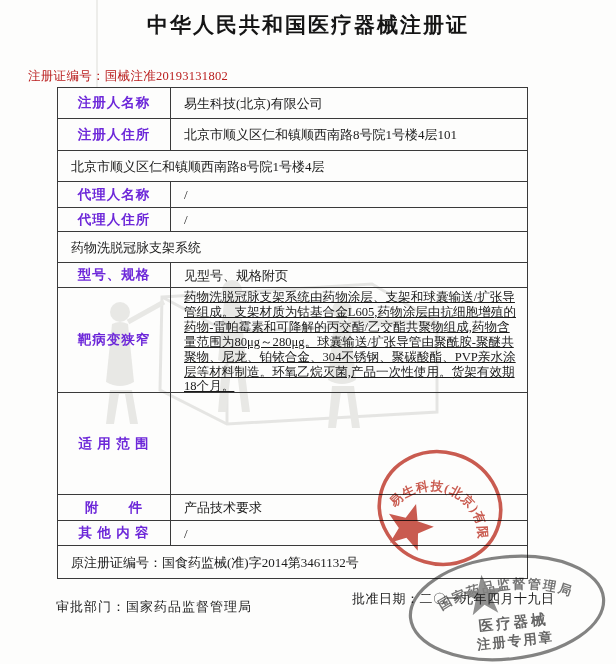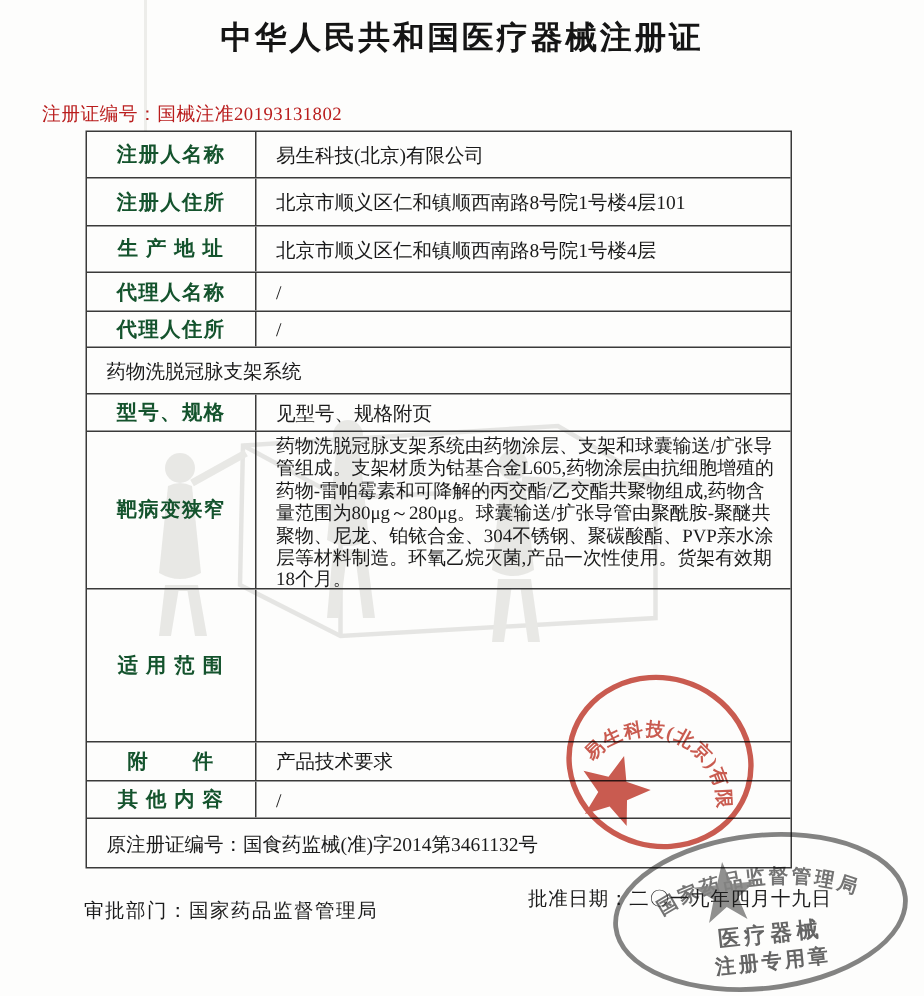--- a/index.html
+++ b/index.html
@@ -23,28 +23,28 @@
   
   .cert-table{
     position:absolute;left:57px;top:87px;width:469px;z-index:2;
     border:1.6px solid #3a3a3a;background:transparent;
   }
   .trow{display:flex;border-top:1.4px solid #3a3a3a;overflow:hidden;}
   .trow:first-child{border-top:none;}
   .tlabel{
     width:112px;min-width:112px;border-right:1.4px solid #3a3a3a;
     display:flex;align-items:center;justify-content:center;
-    font-weight:bold;font-size:13.5px;letter-spacing:1px;color:#14532d;
+    font-weight:bold;font-size:13.5px;letter-spacing:1px;color:#6d28d9;
     text-align:center;
   }
   .tvalue{
     flex:1;padding:2px 6px 2px 13px;font-size:13px;line-height:17px;
     display:flex;align-items:center;color:#1a1a1a;overflow:hidden;
   }
-  .tvalue.para{align-items:flex-start;padding-top:2px;font-size:12.6px;line-height:14.9px;letter-spacing:0;}
+  .tvalue.para{align-items:flex-start;padding-top:2px;font-size:12.6px;line-height:14.9px;letter-spacing:0;text-decoration:underline;}
   .h30{height:30px}.h31{height:31px}.h25{height:25px}.h23{height:23px}
   .h24{height:24px}.h104{height:104px}.h101{height:101px}.h32{height:32px}
   
   .footer-left{position:absolute;left:56px;top:598px;font-size:13px;letter-spacing:1px;z-index:4;}
   .footer-right{position:absolute;left:352px;top:566px;font-size:13px;z-index:4;margin-top:24px;}
   .footer-right .fline{height:23px;letter-spacing:.5px;}
   
   .stamp{position:absolute;mix-blend-mode:multiply;pointer-events:none;}
   .stamp-red{left:372px;top:432px;z-index:3;}
   .stamp-gray{left:402px;top:548px;z-index:3;}
@@ -85,21 +85,20 @@
   <div class="cert-table">
     <div class="trow h30">
       <div class="tlabel">注册人名称</div>
       <div class="tvalue">易生科技(北京)有限公司</div>
     </div>
     <div class="trow h31">
       <div class="tlabel">注册人住所</div>
       <div class="tvalue">北京市顺义区仁和镇顺西南路8号院1号楼4层101</div>
     </div>
     <div class="trow h30">
-      <div class="tlabel">生 产 地 址</div>
       <div class="tvalue">北京市顺义区仁和镇顺西南路8号院1号楼4层</div>
     </div>
     <div class="trow h25">
       <div class="tlabel">代理人名称</div>
       <div class="tvalue">/</div>
     </div>
     <div class="trow h23">
       <div class="tlabel">代理人住所</div>
       <div class="tvalue">/</div>
     </div>

